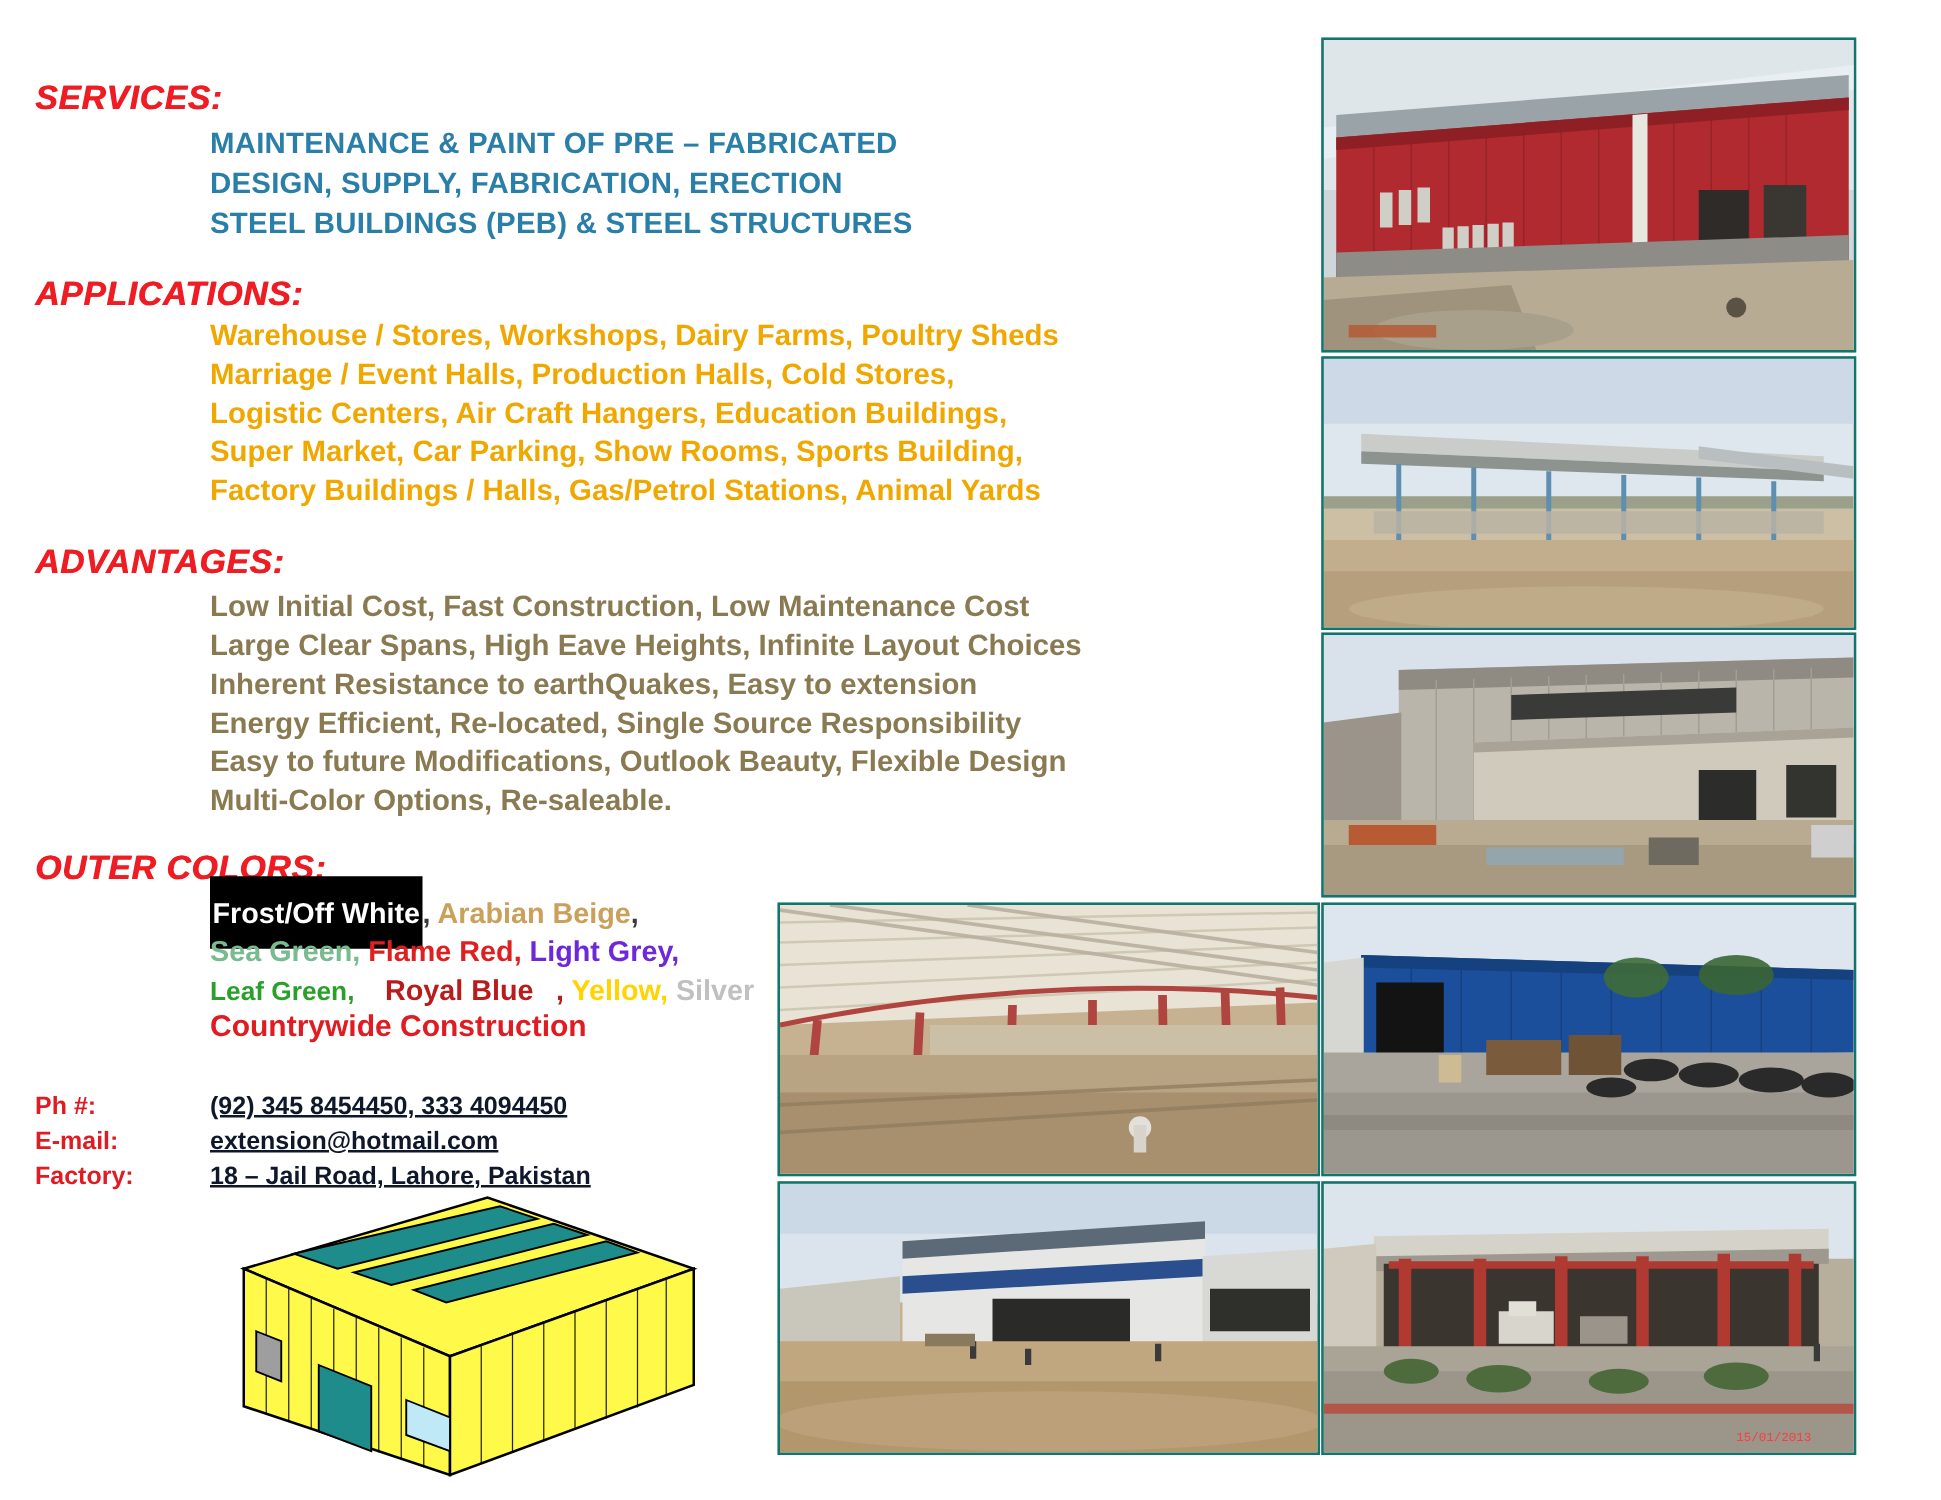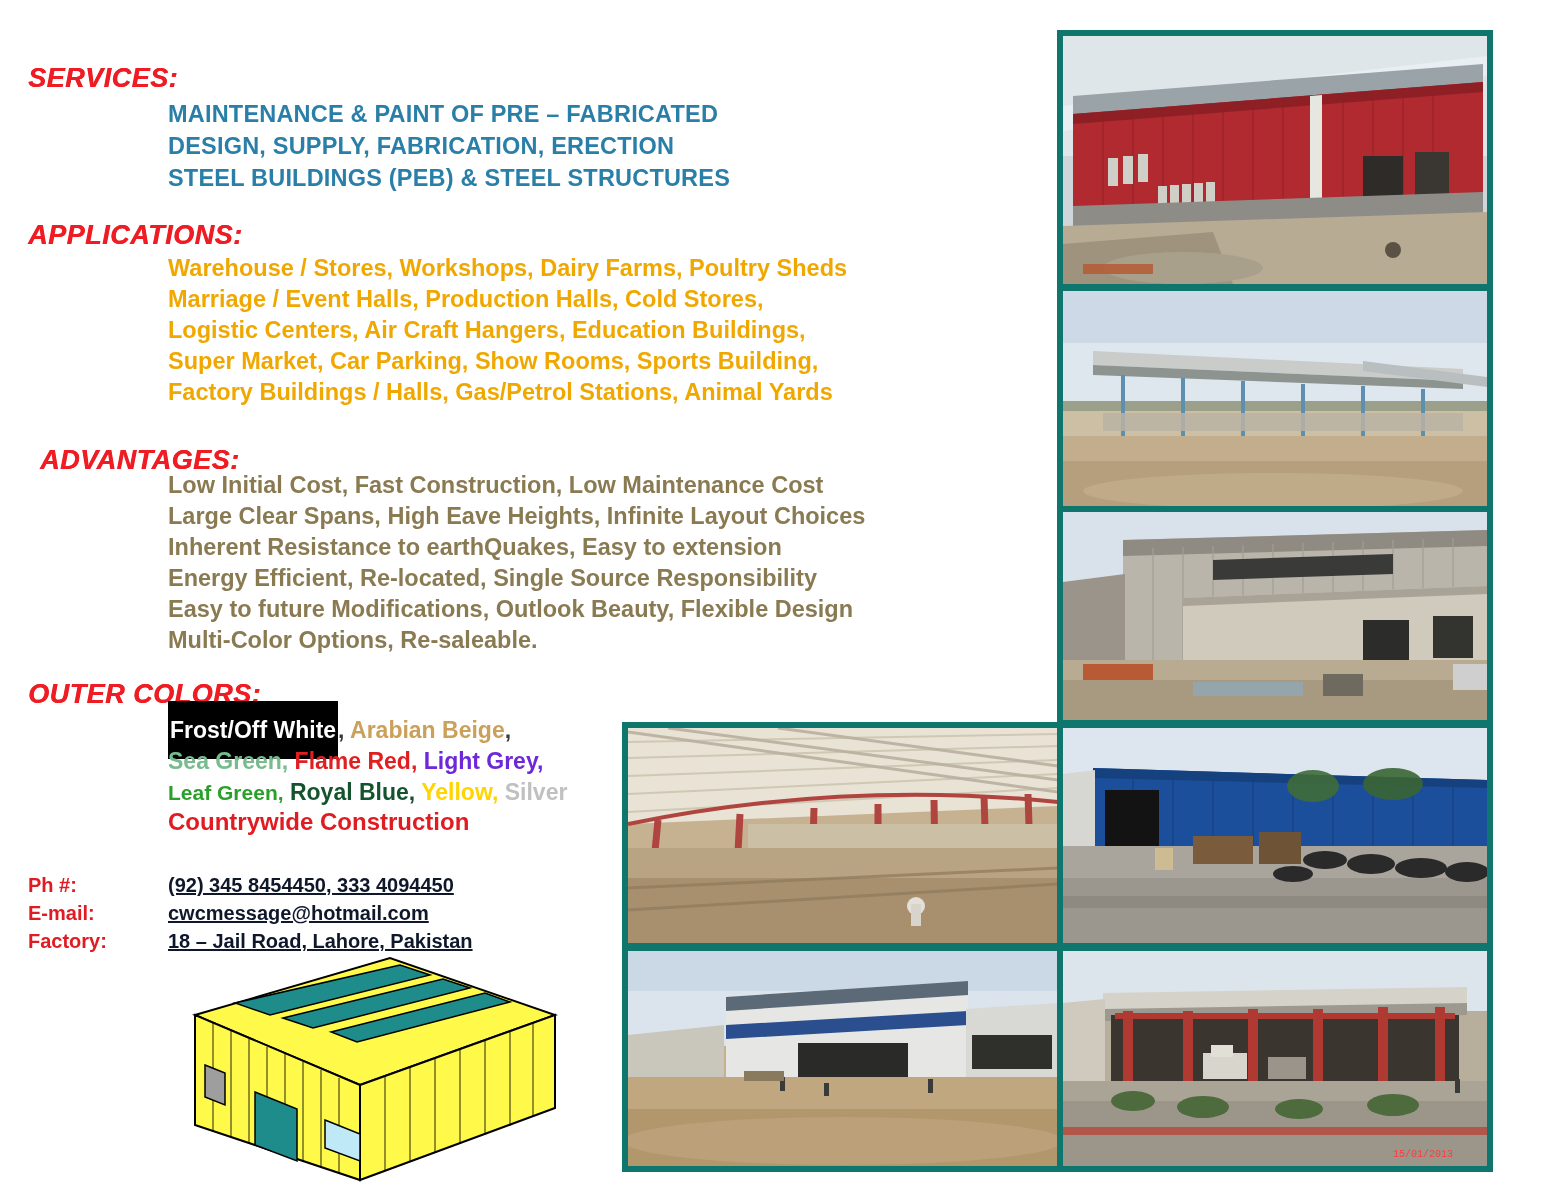--- a/index.html
+++ b/index.html
@@ -57,21 +57,21 @@
     position: absolute;
     left: 168px;
     top: 253px;
     color: #f0a800;
     font-weight: bold;
     font-size: 23.5px;
     line-height: 31px;
   }
 
   
-  .adv-head { position: absolute; left: 28px; top: 445px; margin-left: 12px; }
+  .adv-head { position: absolute; left: 28px; top: 434px; }
   .adv-list {
     position: absolute;
     left: 168px;
     top: 470px;
     color: #8a7a52;
     font-weight: bold;
     font-size: 23.5px;
     line-height: 31px;
   }
 
@@ -86,21 +86,21 @@
     line-height: 31px;
   }
   .oc-list .row { white-space: nowrap; }
   .sw { font-weight: bold; }
   .sw-frost { color: #ffffff; background: #000000; padding: 16px 2px; }
   .sw-beige { color: #caa05a; }
   .sw-seagreen { color: #77bb8e; }
   .sw-flamered { color: #e02020; }
   .sw-lightgrey { color: #6d28d9; }
   .sw-leafgreen { color: #2aa02a; font-size: 21px; }
-  .sw-royalblue { color: #14532d; }
+  .sw-royalblue { color: #b91c1c; margin-left: 18px; }
   .sw-yellow { color: #ffd400; }
   .sw-silver { color: #c0c0c0; }
   .comma-dark { color: #3a3a3a; }
 
   
   .company {
     position: absolute;
     left: 168px;
     top: 808px;
     color: #e11b22;
@@ -132,21 +132,21 @@
     position: absolute;
     left: 85px;
     top: 940px;
     width: 480px;
     height: 250px;
   }
 
   
   .photo {
     position: absolute;
-    border: 6px solid #0f766e;
+    border: 2px solid #0f766e;
     overflow: hidden;
     background: #cfcfcf;
   }
 
   #photo-1 { left: 1057px; top: 30px; width: 424px; height: 248px; }
   #photo-2 { left: 1057px; top: 285px; width: 424px; height: 215px; }
   #photo-3 { left: 1057px; top: 506px; width: 424px; height: 208px; }
   #photo-4 { left: 622px; top: 722px; width: 430px; height: 215px; }
   #photo-5 { left: 1057px; top: 722px; width: 424px; height: 215px; }
   #photo-6 { left: 622px; top: 945px; width: 430px; height: 215px; }
@@ -214,21 +214,21 @@
     </div>
 
     <div class="company">Countrywide Construction</div>
     <div class="contact-labels">
       <div>Ph #:</div>
       <div>E-mail:</div>
       <div>Factory:</div>
     </div>
     <div class="contact-values">
       <div>(92) 345 8454450, 333 4094450</div>
-      <div>cwcmessage@hotmail.com</div>
+      <div>extension@hotmail.com</div>
       <div>18 – Jail Road, Lahore, Pakistan</div>
     </div>
 
     <svg class="illus" viewBox="0 0 480 250">
 
       <polygon points="110,75 305,18 470,75 275,145" fill="#FFF94A" stroke="#000" stroke-width="2"></polygon>
       <polygon points="150,63 315,25 345,35 185,75" fill="#1F8C8C" stroke="#000" stroke-width="1.5"></polygon>
       <polygon points="198,78 358,39 385,48 228,88" fill="#1F8C8C" stroke="#000" stroke-width="1.5"></polygon>
       <polygon points="246,92 400,53 425,62 272,102" fill="#1F8C8C" stroke="#000" stroke-width="1.5"></polygon>
 

